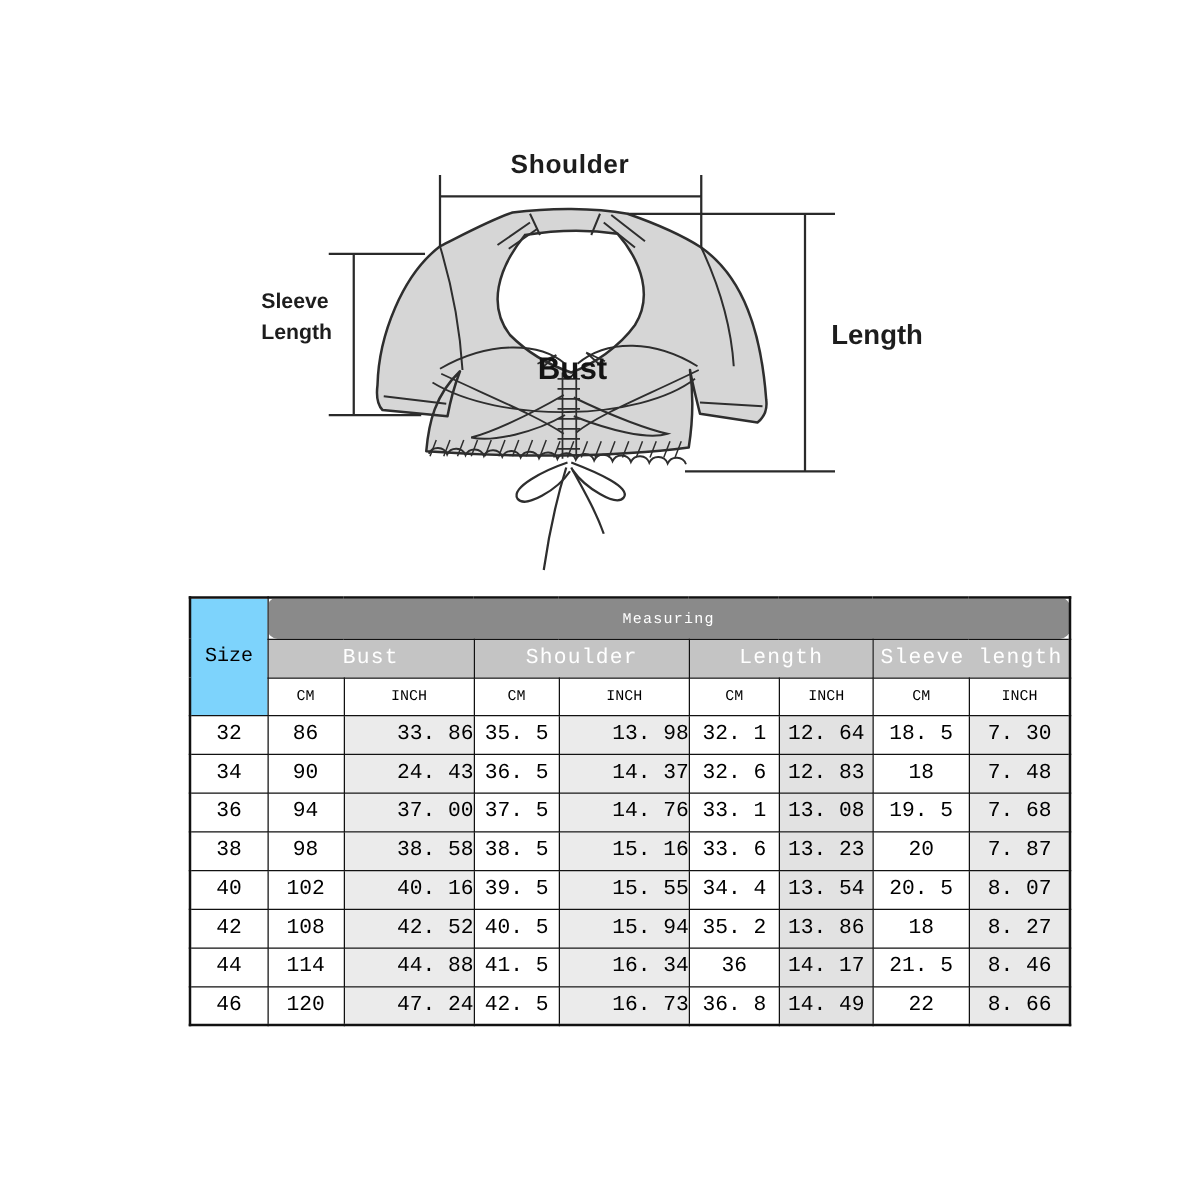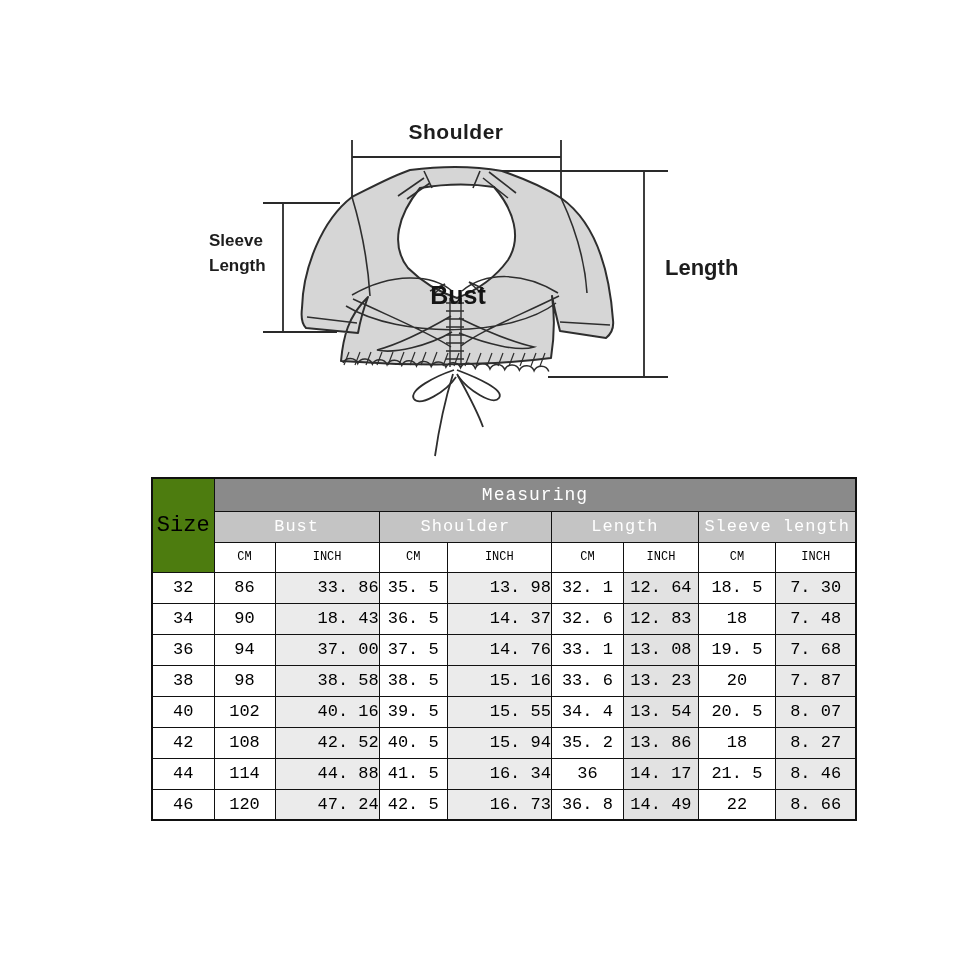--- a/index.html
+++ b/index.html
@@ -28,22 +28,22 @@
   }
   .size-table th, .size-table td {
     border:1px solid #111111; text-align:center; vertical-align:middle;
     padding:0; font-weight:normal; font-size:17px; white-space:nowrap; overflow:hidden;
   }
   tr.r-title  { height:33px; }
   tr.r-group  { height:31px; }
   tr.r-units  { height:30px; }
   .size-table tbody tr { height:31px; }
 
-  th.size-head { background:#4d7c0f; font-size:22px;margin-left:9px; }
-  th.title-cell { background:#8a8a8a; color:#ffffff; font-size:18px; letter-spacing:1px; }
+  th.size-head { background:#7dd3fc; font-size:16px;margin-left:9px; }
+  th.title-cell { background:#8a8a8a; color:#ffffff; font-size:12px; letter-spacing:1px;border-radius:8px; }
   tr.r-group th { background:#c4c4c4; color:#ffffff; font-size:17px; letter-spacing:1px; }
   tr.r-units th { background:#ffffff; color:#000000; font-size:12px; }
 
   td.c-in   { background:#ebebeb;padding-left:42px; }  
   td.c-lin  { background:#e2e2e2; }  
   td.c-sin  { background:#e9e9e9;margin-top:39px; }  
 </style>
 </head>
 <body>
 
@@ -145,21 +145,21 @@
         <td>35. 5</td>
         <td class="c-in">13. 98</td>
         <td>32. 1</td>
         <td class="c-lin">12. 64</td>
         <td>18. 5</td>
         <td class="c-sin">7. 30</td>
       </tr>
       <tr>
         <td>34</td>
         <td>90</td>
-        <td class="c-in">18. 43</td>
+        <td class="c-in">24. 43</td>
         <td>36. 5</td>
         <td class="c-in">14. 37</td>
         <td>32. 6</td>
         <td class="c-lin">12. 83</td>
         <td>18</td>
         <td class="c-sin">7. 48</td>
       </tr>
       <tr>
         <td>36</td>
         <td>94</td>

